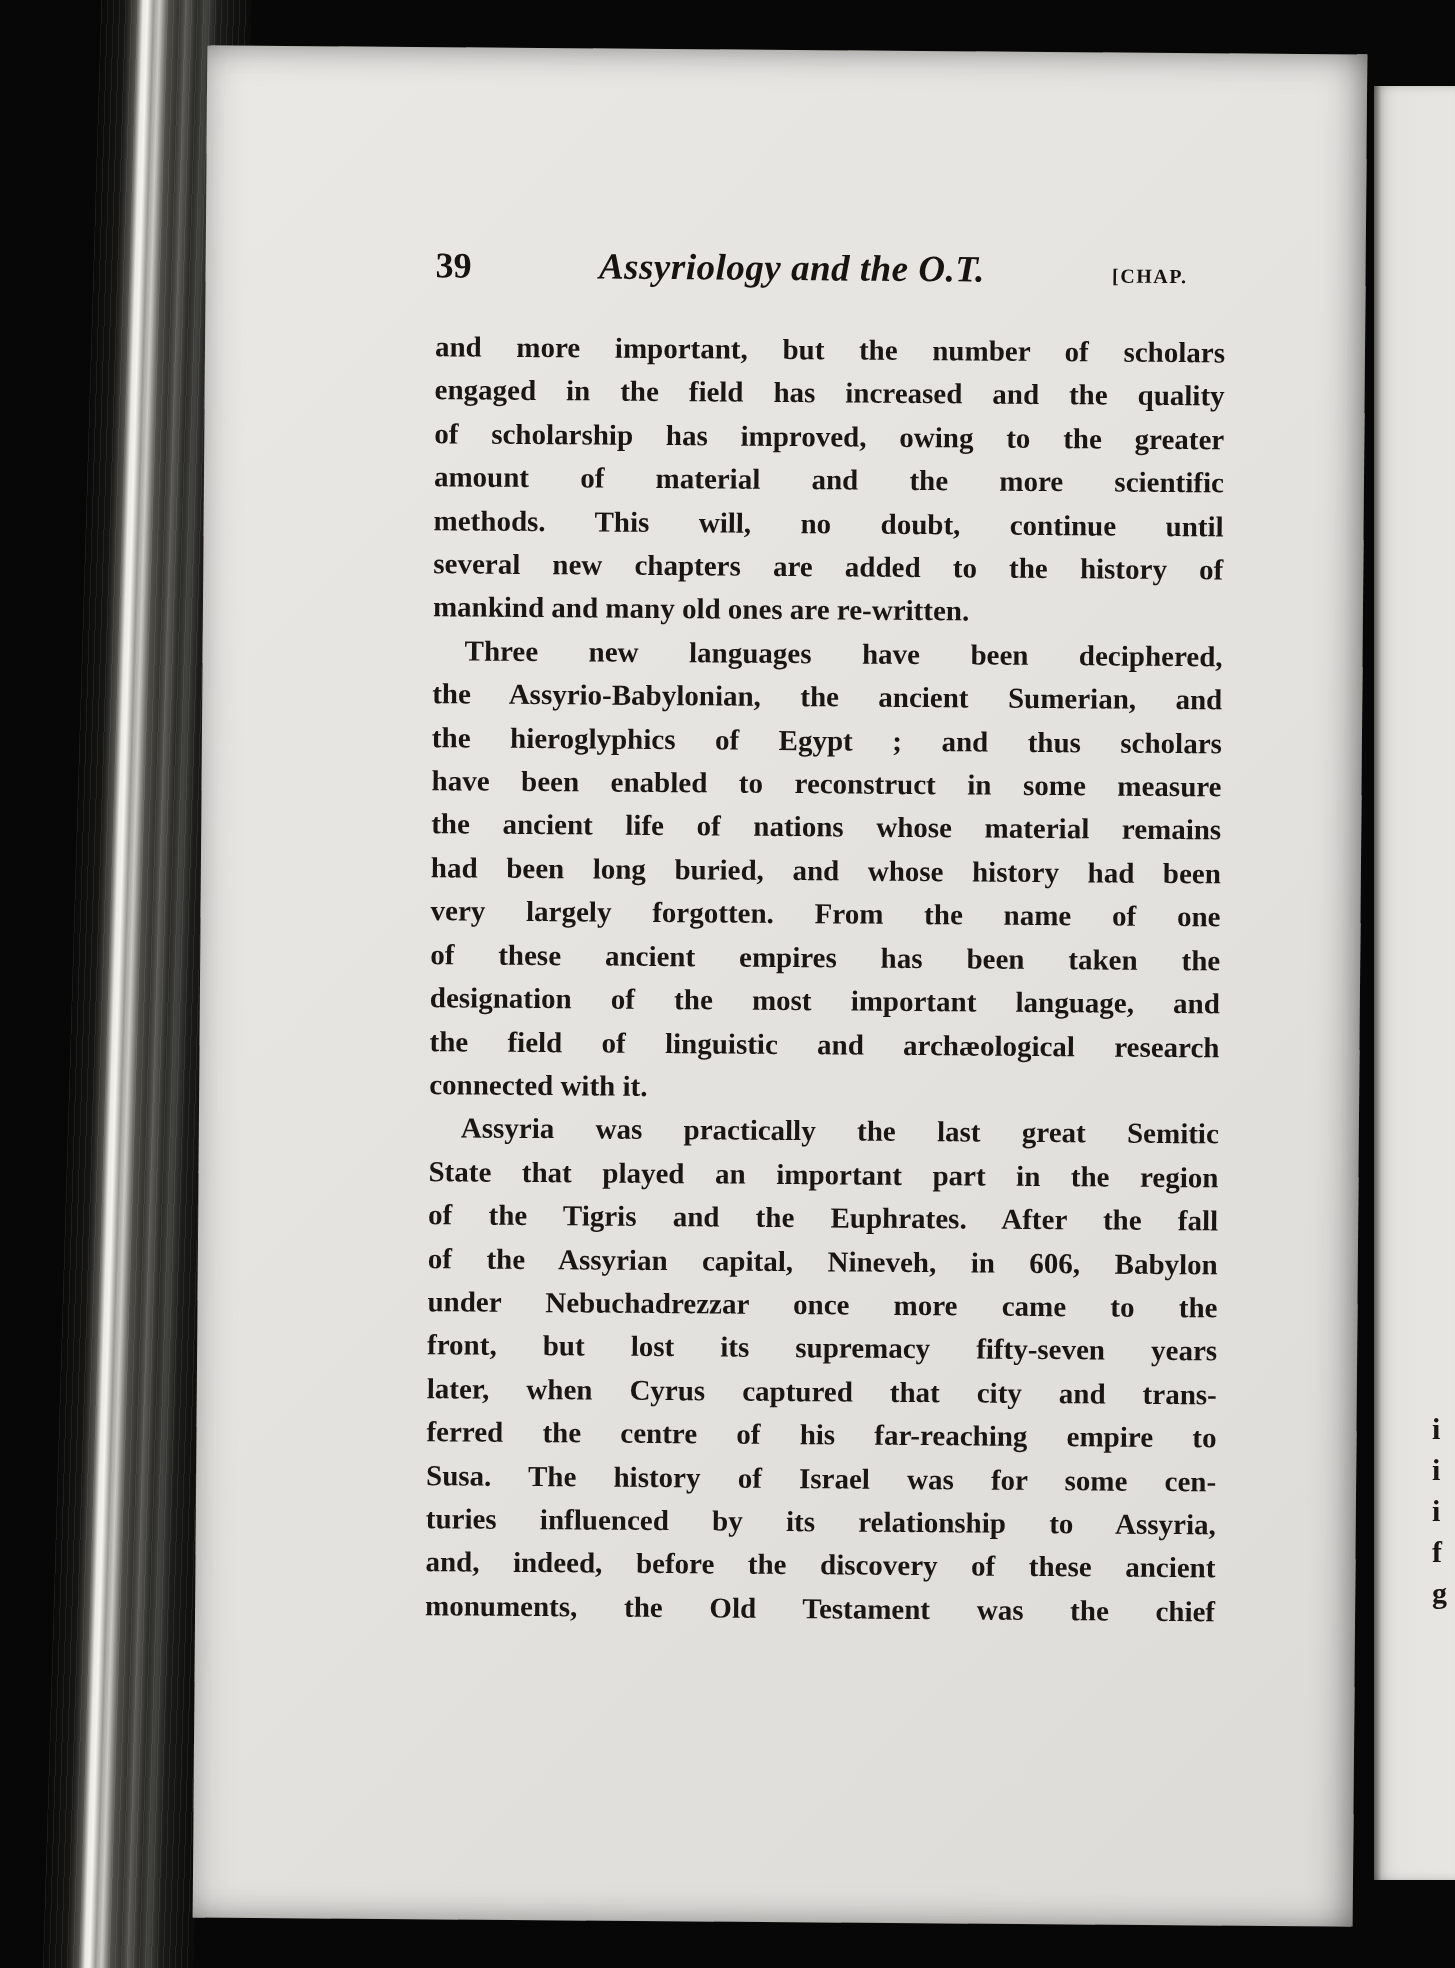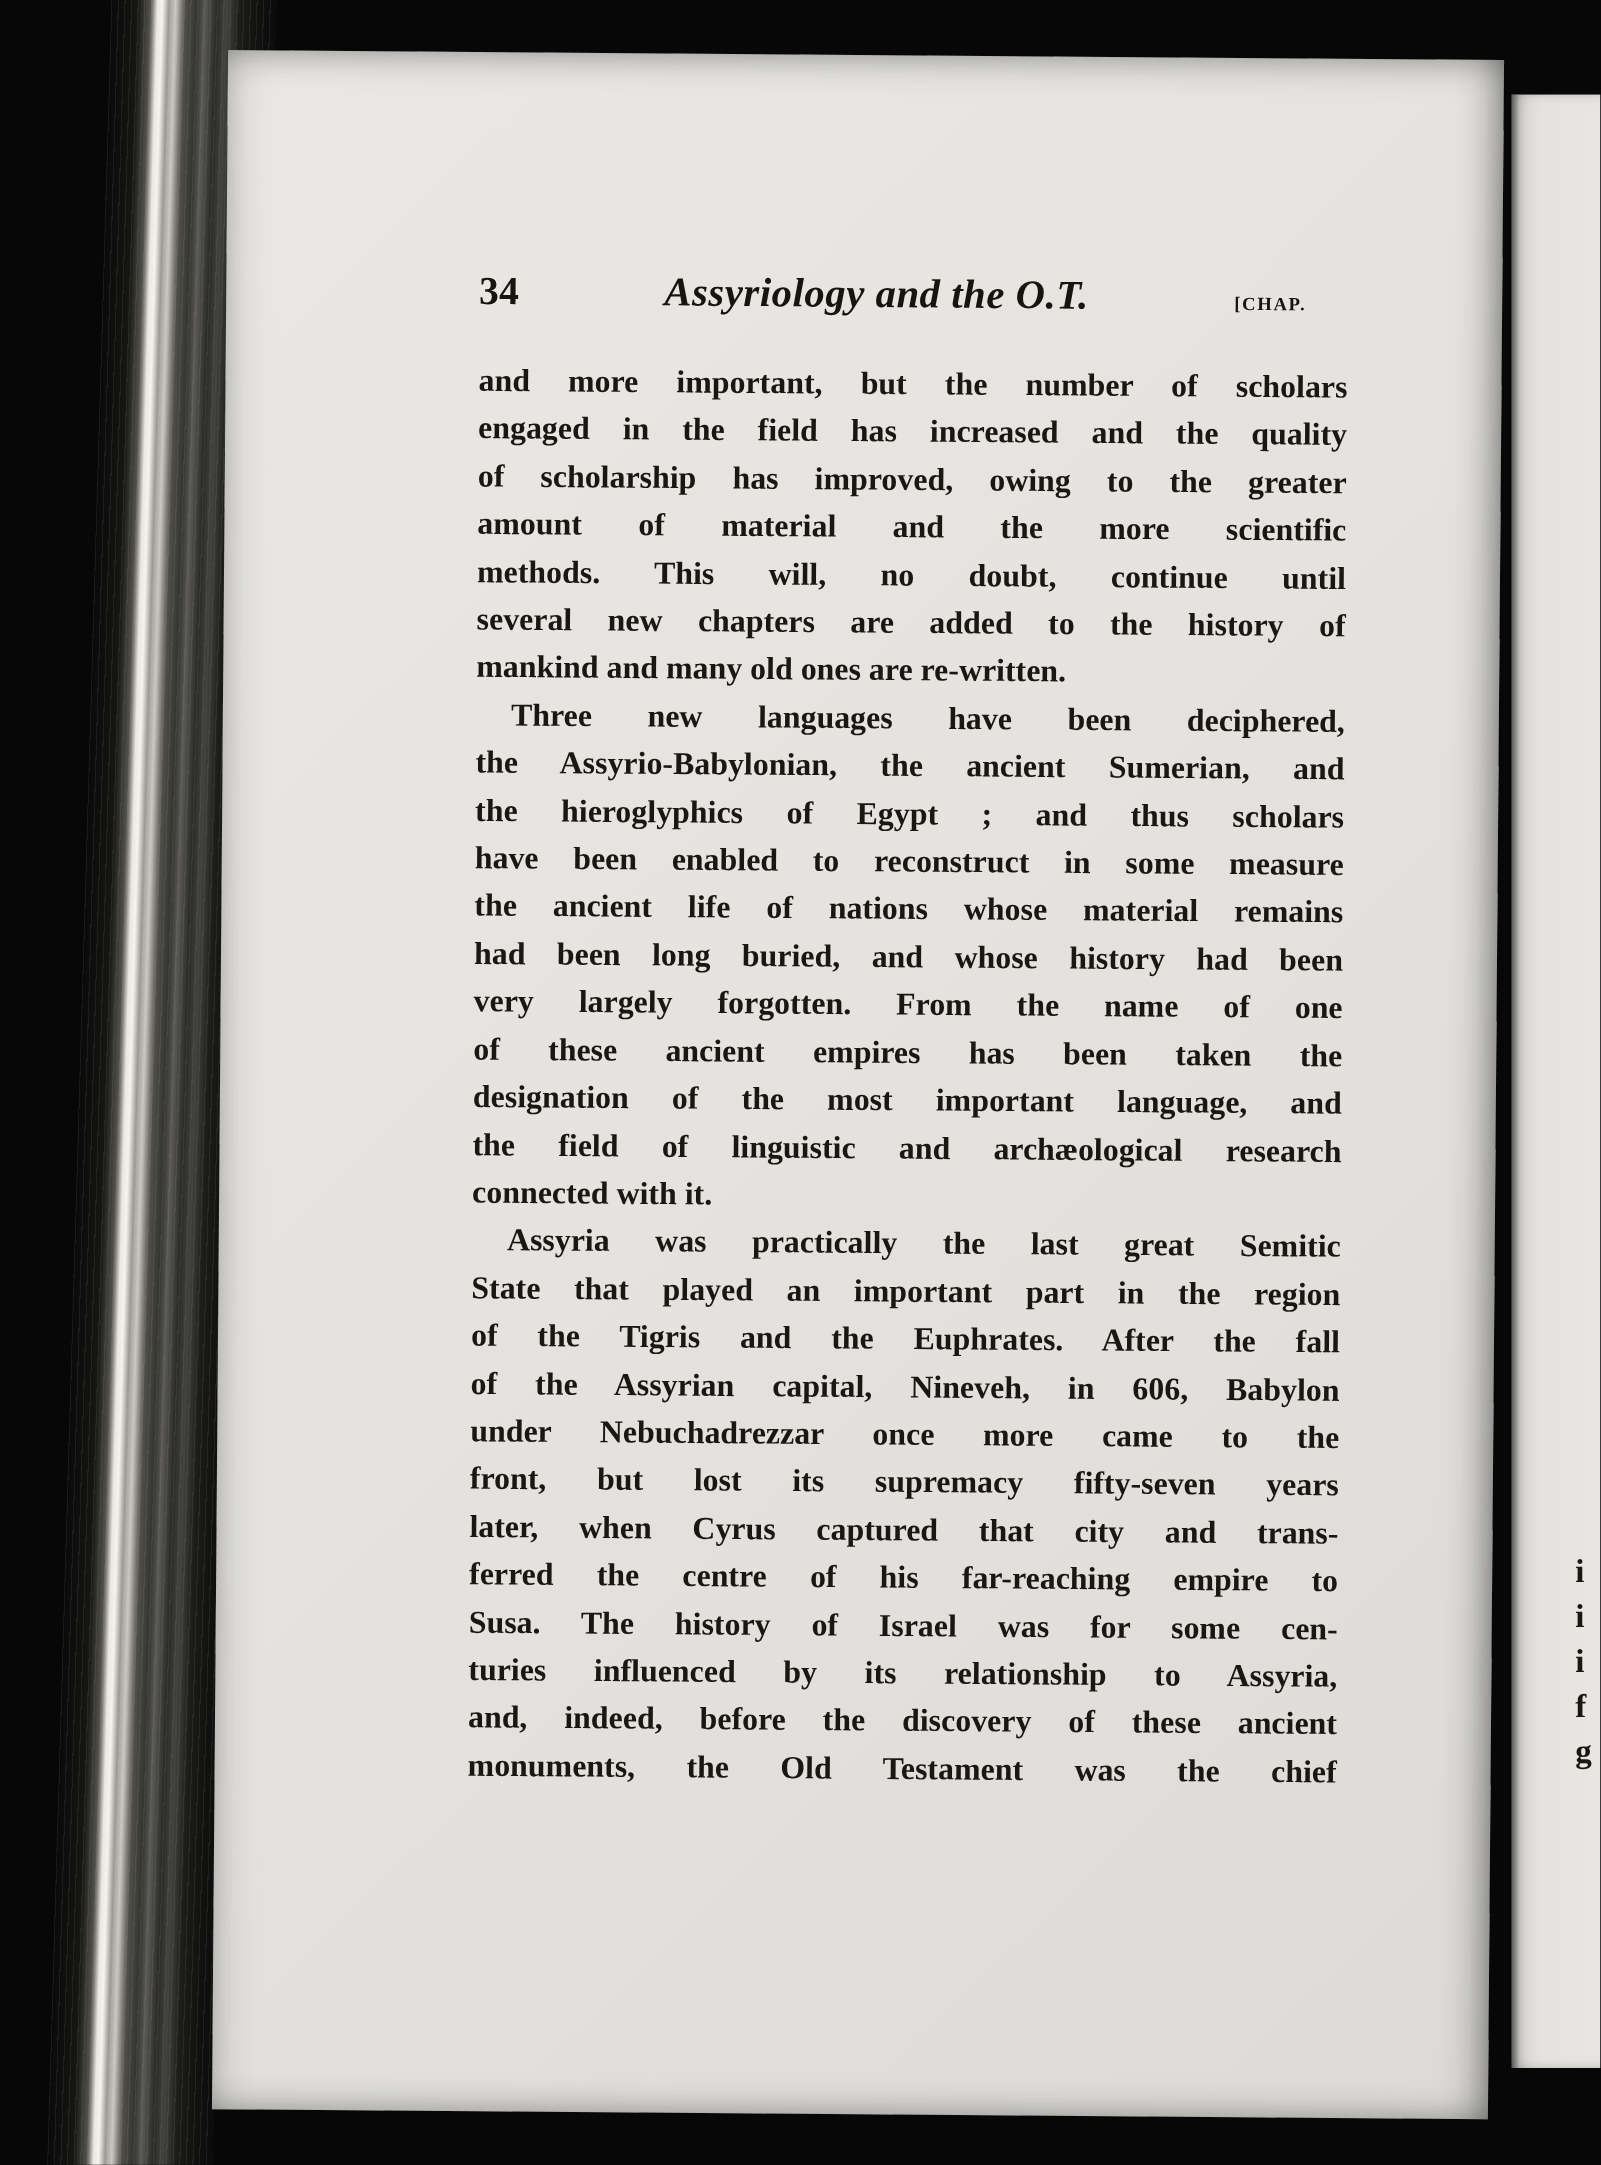--- a/index.html
+++ b/index.html
@@ -56,21 +56,21 @@
   }
   .running-title {
     flex: 1;
     text-align: center;
     font-style: italic;
     font-weight: 700;
     font-size: 37px;
     letter-spacing: 0.5px;
   }
   .chapter-marker {
-    font-size: 17px;
+    font-size: 20px;
     font-weight: 700;
     letter-spacing: 1.5px;
     padding-right: 38px;
   }
 
   .body-text {
     position: absolute;
     left: 230px; top: 278px;
     width: 790px;
     color: #1a1713;
@@ -103,21 +103,21 @@
   }
 </style>
 </head>
 <body>
 
 <div class="edge-band"></div>
 
 <div class="page">
 
   <div class="header">
-    <span class="page-number">34</span>
+    <span class="page-number">39</span>
     <span class="running-title">Assyriology and the O.T.</span>
     <span class="chapter-marker">[CHAP.</span>
   </div>
 
   <div class="body-text">
     <div class="line">and more important, but the number of scholars</div>
     <div class="line">engaged in the field has increased and the quality</div>
     <div class="line">of scholarship has improved, owing to the greater</div>
     <div class="line">amount of material and the more scientific</div>
     <div class="line">methods. This will, no doubt, continue until</div>

